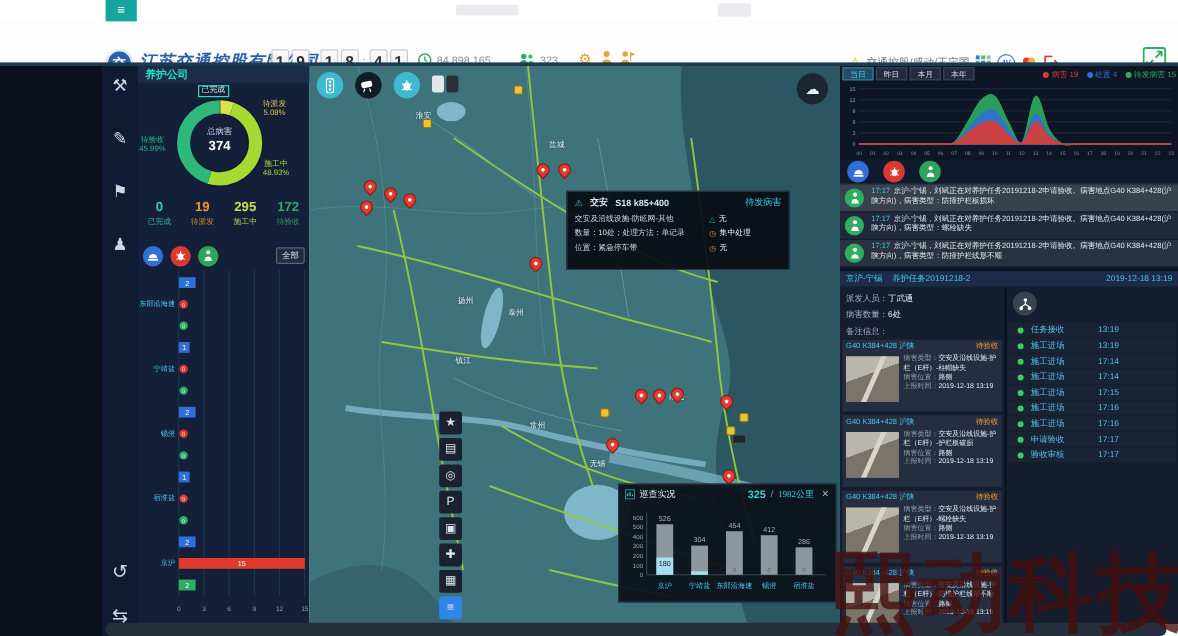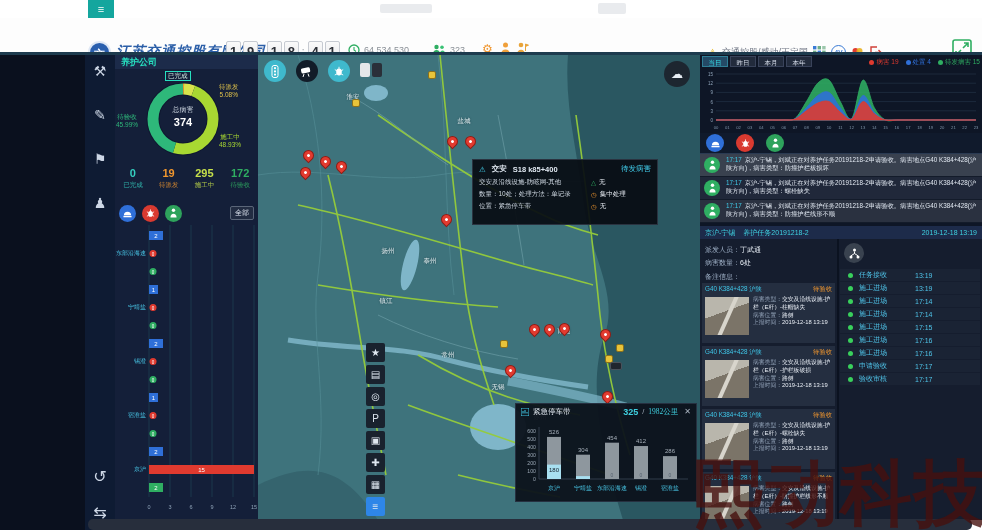--- a/index.html
+++ b/index.html
@@ -121,21 +121,21 @@
         <span class="digit">8</span>
         <span class="colon">:</span>
         <span class="digit">4</span>
         <span class="digit">1</span>
       </div>
     <div class="abs hstat" style="left:348px;">
       <svg class="hico" width="12" height="12" viewBox="0 0 12 12">
           <circle cx="6" cy="6" r="5" fill="none" stroke="#2fae62" stroke-width="1.3"></circle>
           <path d="M6 3v3l2 1.5" fill="none" stroke="#2fae62" stroke-width="1.1"></path>
         </svg>
-      <span>64,534,530</span>
+      <span>84,898,165</span>
     </div>
     <div class="abs hstat" style="left:432px;">
       <svg class="hico" width="14" height="11" viewBox="0 0 14 11">
           <circle cx="4.5" cy="3" r="2.2" fill="#2fae62"></circle>
           <path d="M1 10c0-2.7 1.5-4 3.5-4s3.5 1.3 3.5 4z" fill="#2fae62"></path>
           <circle cx="10" cy="3.2" r="1.8" fill="#39c274"></circle>
           <path d="M7.8 10c.3-2.3 1.3-3.4 2.8-3.4 1.4 0 2.3 1.1 2.6 3.4z" fill="#39c274"></path>
         </svg>
       <span>323</span>
     </div>
@@ -468,21 +468,21 @@
         </div>
     </div>
 
     
     <div class="popup">
       <div class="pp-head">
         <svg width="8" height="8" viewBox="0 0 8 8">
             <rect x="0" y="0" width="8" height="8" fill="none" stroke="#41cbe8" stroke-width="1"></rect>
             <path d="M2 5.5V3M4 5.5V2M6 5.5V4" stroke="#41cbe8" stroke-width="1"></path>
           </svg>
-        <span>紧急停车带</span>
+        <span>巡查实况</span>
         <span style="margin-left:auto;color:#3fd0e0;font-weight:bold;font-size:9px;">325</span>
         <span style="color:#9aa4b0;">/</span>
         <span style="color:#3fd0e0;font-family:Liberation Serif, serif;">1982公里</span>
         <span class="pp-x">✕</span>
       </div>
       <svg id="pp-svg" width="180" height="80" viewBox="0 0 180 80">
           <text x="20" y="62" text-anchor="end" font-size="5.2" fill="#9aa7b4">0</text>
           <text x="20" y="54" text-anchor="end" font-size="5.2" fill="#9aa7b4">100</text>
           <text x="20" y="46" text-anchor="end" font-size="5.2" fill="#9aa7b4">200</text>
           <text x="20" y="38" text-anchor="end" font-size="5.2" fill="#9aa7b4">300</text>

